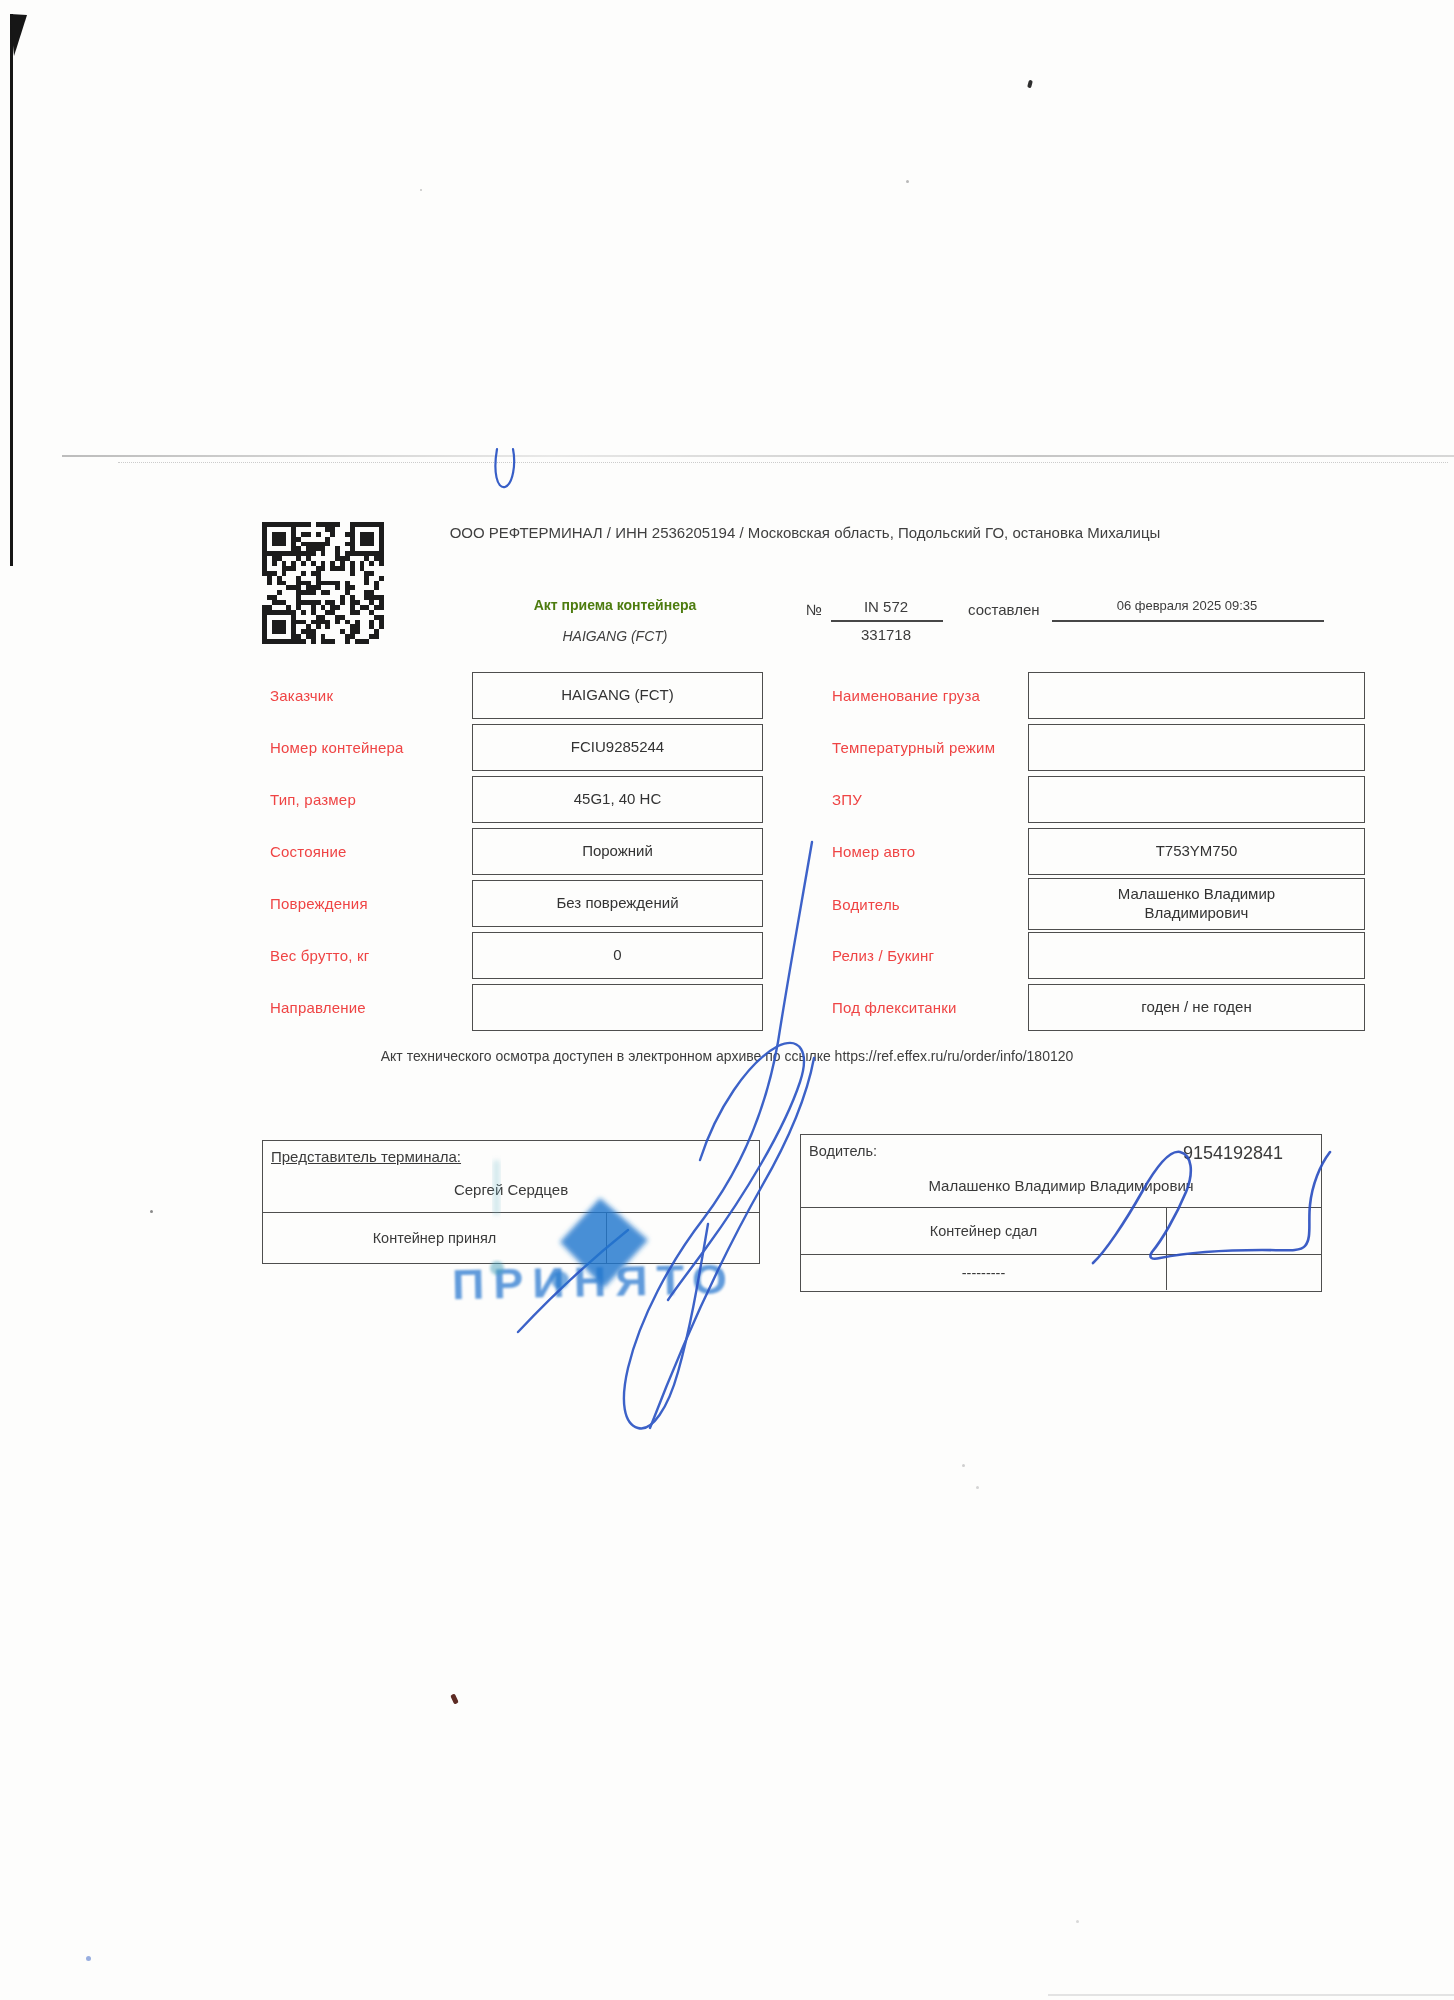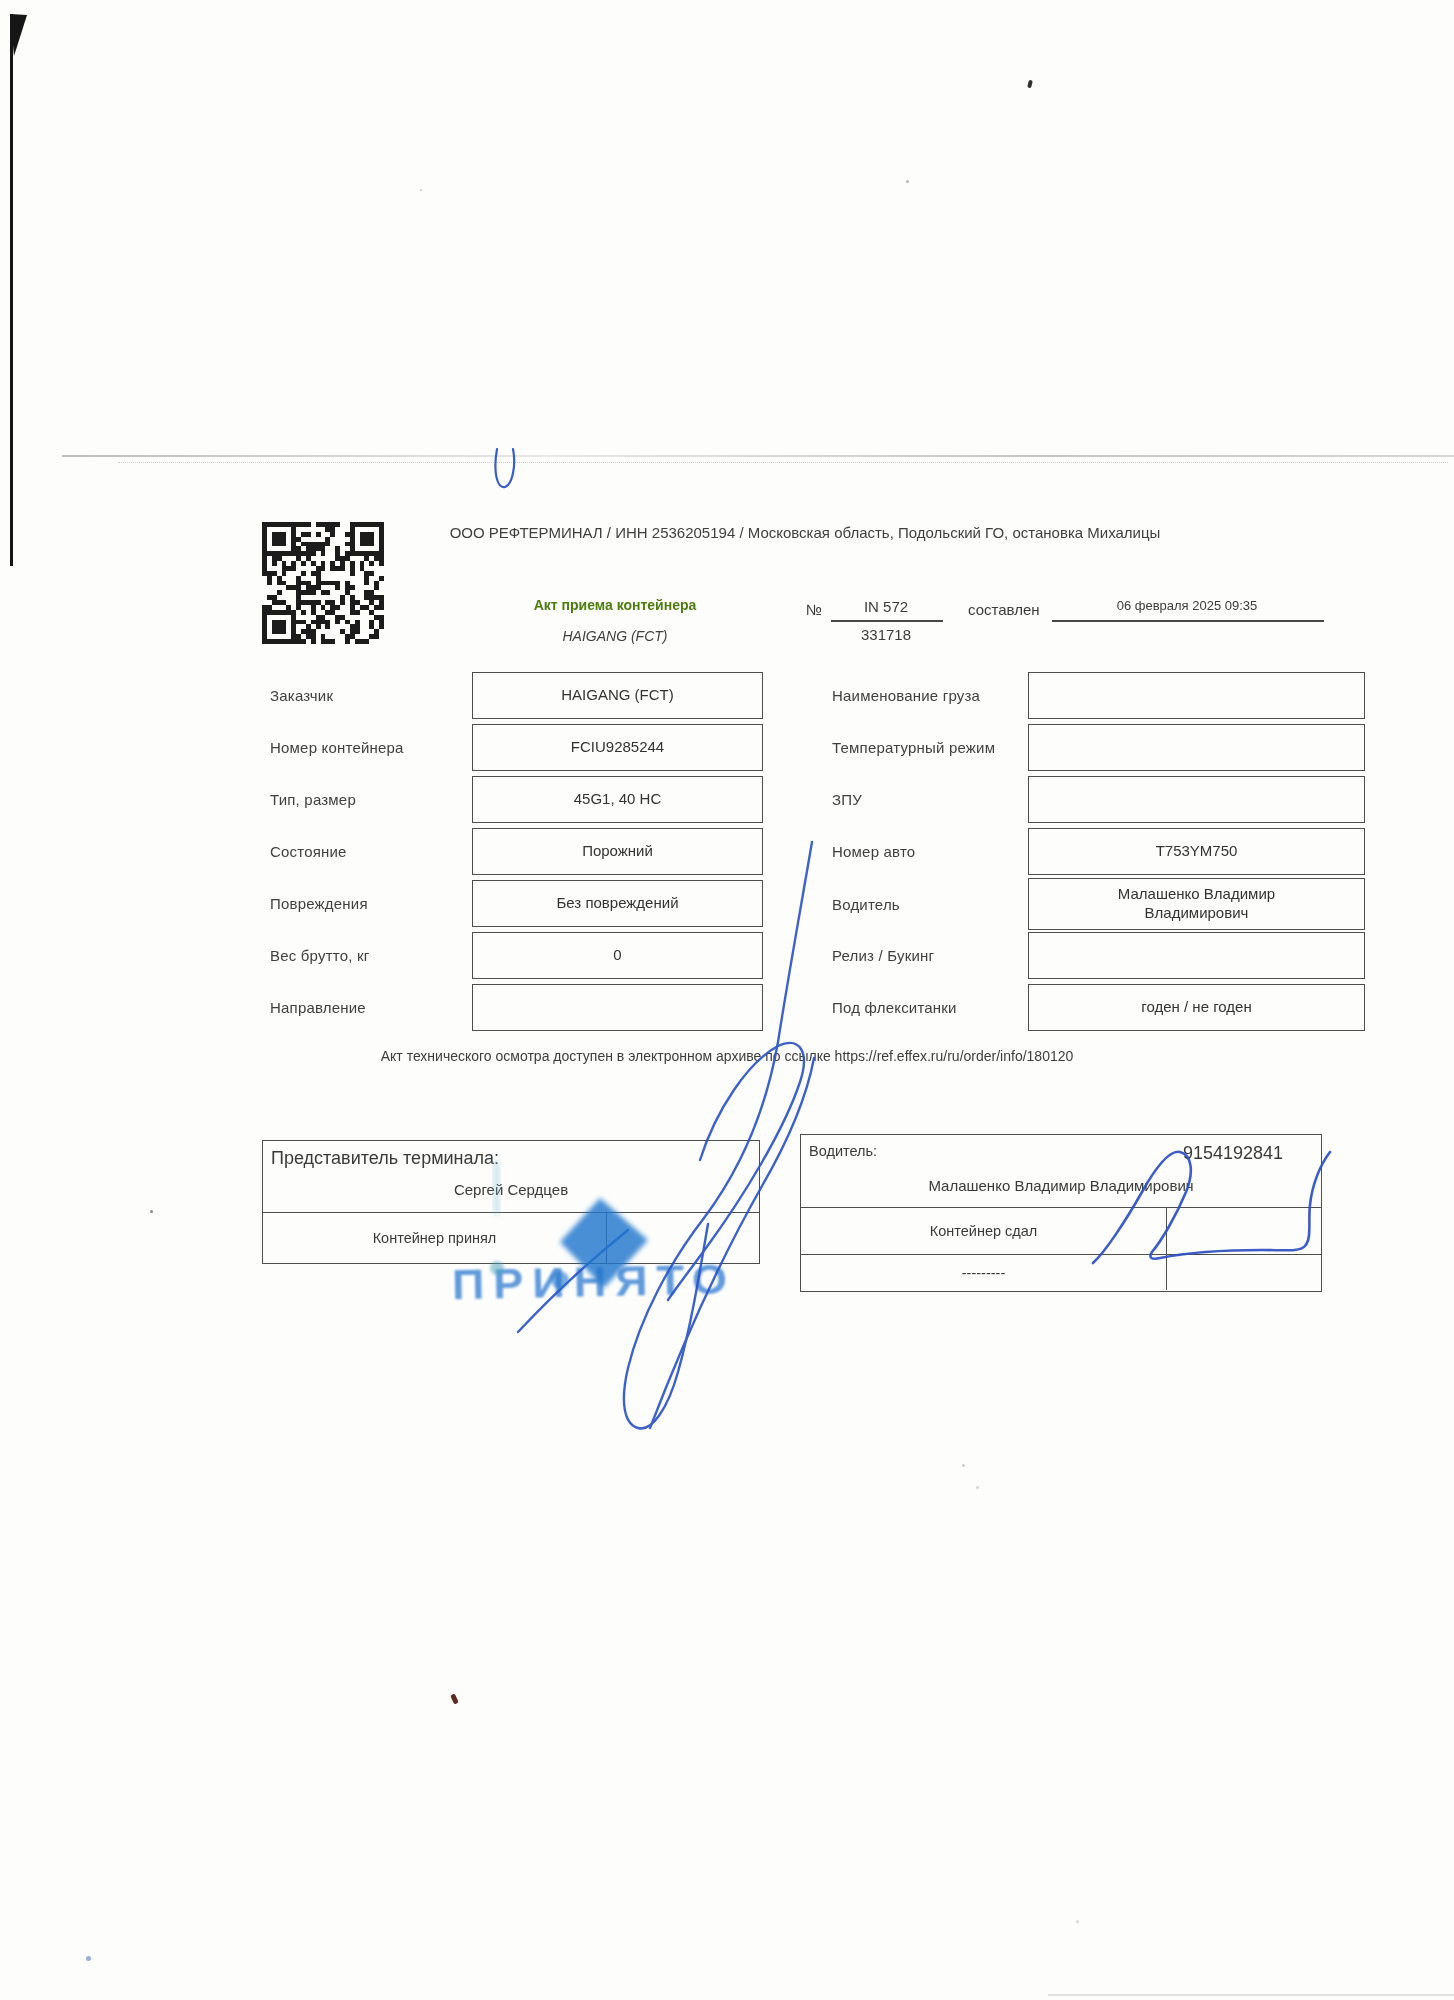--- a/index.html
+++ b/index.html
@@ -2,21 +2,21 @@
 <html><head>
 <meta charset="utf-8">
 <style>
   html,body{margin:0;padding:0;background:#ffffff;}
   *{box-sizing:border-box;}
   .scan{position:relative;width:1454px;height:2000px;background:#fdfdfc;overflow:hidden;
         font-family:"Liberation Sans","DejaVu Sans",sans-serif;color:#3c3c3c;}
   .abs{position:absolute;}
   .ctr{text-align:center;}
   .flabel{position:absolute;height:47px;display:flex;align-items:center;
-          font-size:15px;color:#404040;letter-spacing:.2px;}
+          font-size:15px;color:#ef4444;letter-spacing:.2px;}
   .fbox{position:absolute;height:47px;border:1.6px solid #4e4e4e;display:flex;
         align-items:center;justify-content:center;text-align:center;
         font-size:15px;color:#333;line-height:1.25;}
   .lcol-label{left:270px;width:195px;}
   .lcol-box{left:472px;width:291px;}
   .rcol-label{left:832px;width:192px;}
   .rcol-box{left:1028px;width:337px;}
   .uline{position:absolute;height:2px;background:#474747;}
   .sigblock{position:absolute;border:1.6px solid #4e4e4e;font-size:14.5px;color:#3a3a3a;}
   .sb-top{position:relative;border-bottom:1.6px solid #4e4e4e;}
@@ -428,21 +428,21 @@
     </div>
   <div class="flabel rcol-label" style="top:984px">Под флекситанки</div>
   <div class="fbox rcol-box" style="top:984px">
       <span>годен / не годен</span>
     </div>
 
   <div class="abs ctr" style="left:30px;top:1048px;width:1394px;font-size:14px;color:#3d3d3d;">Акт технического осмотра доступен в электронном архиве по ссылке https://ref.effex.ru/ru/order/info/180120</div>
 
   <div class="sigblock" style="left:262px;top:1140px;width:498px;height:124px;">
     <div class="sb-top" style="height:72px;">
-      <div class="abs" style="left:8px;top:7px;font-size:18px;">Представитель терминала:</div>
+      <div class="abs" style="left:8px;top:7px;font-size:15px;text-decoration:underline;">Представитель терминала:</div>
       <div class="abs ctr" style="left:0;top:40px;width:100%;font-size:15px;">Сергей Сердцев</div>
     </div>
     <div class="sb-row" style="height:50px;">
       <div class="sb-cell" style="width:343px;">Контейнер принял</div>
       <div class="sb-cell-r"></div>
     </div>
   </div>
 
   <div class="sigblock" style="left:800px;top:1134px;width:522px;height:158px;">
     <div class="sb-top" style="height:73px;">

